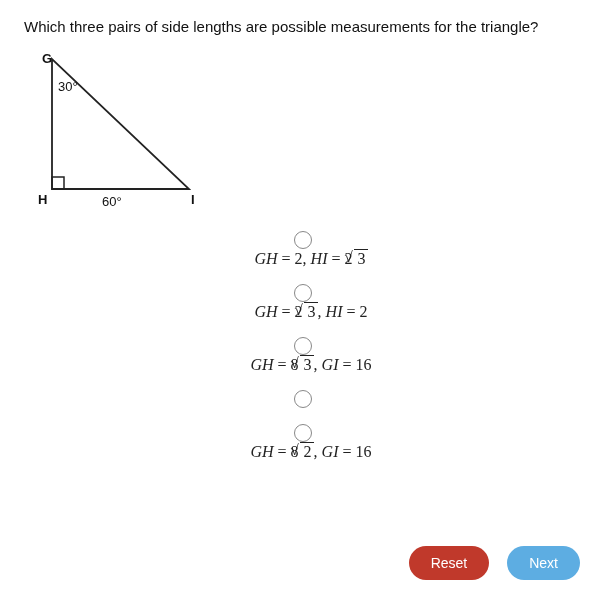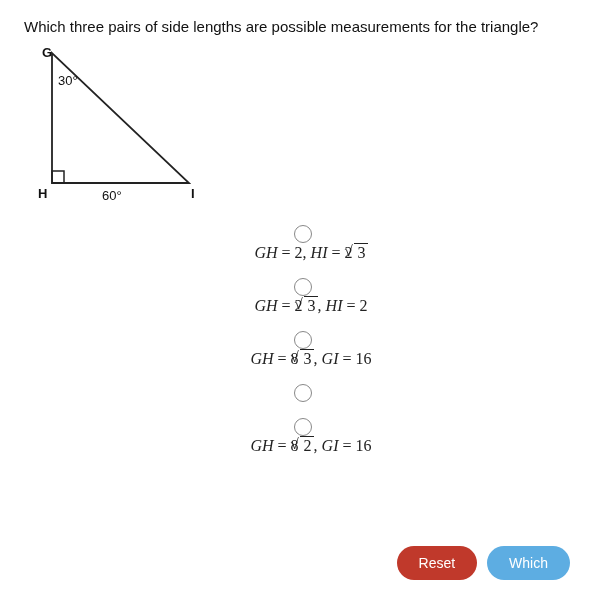--- a/index.html
+++ b/index.html
@@ -13,21 +13,21 @@
       overflow: hidden;
     }
     .page {
       padding: 18px 24px 16px 24px;
       position: relative;
       height: 100%;
     }
     .question {
       font-family: Arial, sans-serif;
       font-size: 15px;
-      margin-bottom: 8px;
+      margin-bottom: 14px;
       color: #111;
     }
     .triangle-area {
       margin-left: 10px;
       margin-bottom: 22px;
       position: relative;
       height: 160px;
       width: 200px;
     }
     .triangle-svg {
@@ -56,23 +56,23 @@
       cursor: pointer;
     }
     .option-label {
       font-family: 'Times New Roman', Times, serif;
       font-size: 16px;
       color: #222;
     }
     .buttons-row {
       position: absolute;
       bottom: 14px;
-      right: 22px;
+      right: 12px;
       display: flex;
-      gap: 10px;
+      gap: 18px;
     }
     .btn-reset {
       background: #c0392b;
       color: #fff;
       border: none;
       border-radius: 20px;
       padding: 9px 22px;
       font-size: 14px;
       font-family: Arial, sans-serif;
       cursor: pointer;
@@ -136,16 +136,16 @@
     <li class="option-item">
       <div class="radio-circle"></div>
       <span class="option-label">
         <i>GH</i> = 8<span style="display:inline-block;position:relative;padding: 0 2px 0 4px;border-top:1.5px solid #222;margin-left:1px;font-style:normal;">2<span style="position:absolute;left:-9px;top:-1px;font-size:15px;">√</span></span>, <i>GI</i> = 16
       </span>
     </li>
   </ul>
 
   <div class="buttons-row">
     <button class="btn-reset">Reset</button>
-    <button class="btn-next">Which</button>
+    <button class="btn-next">Next</button>
   </div>
 
 </div>
 
 </body></html>

